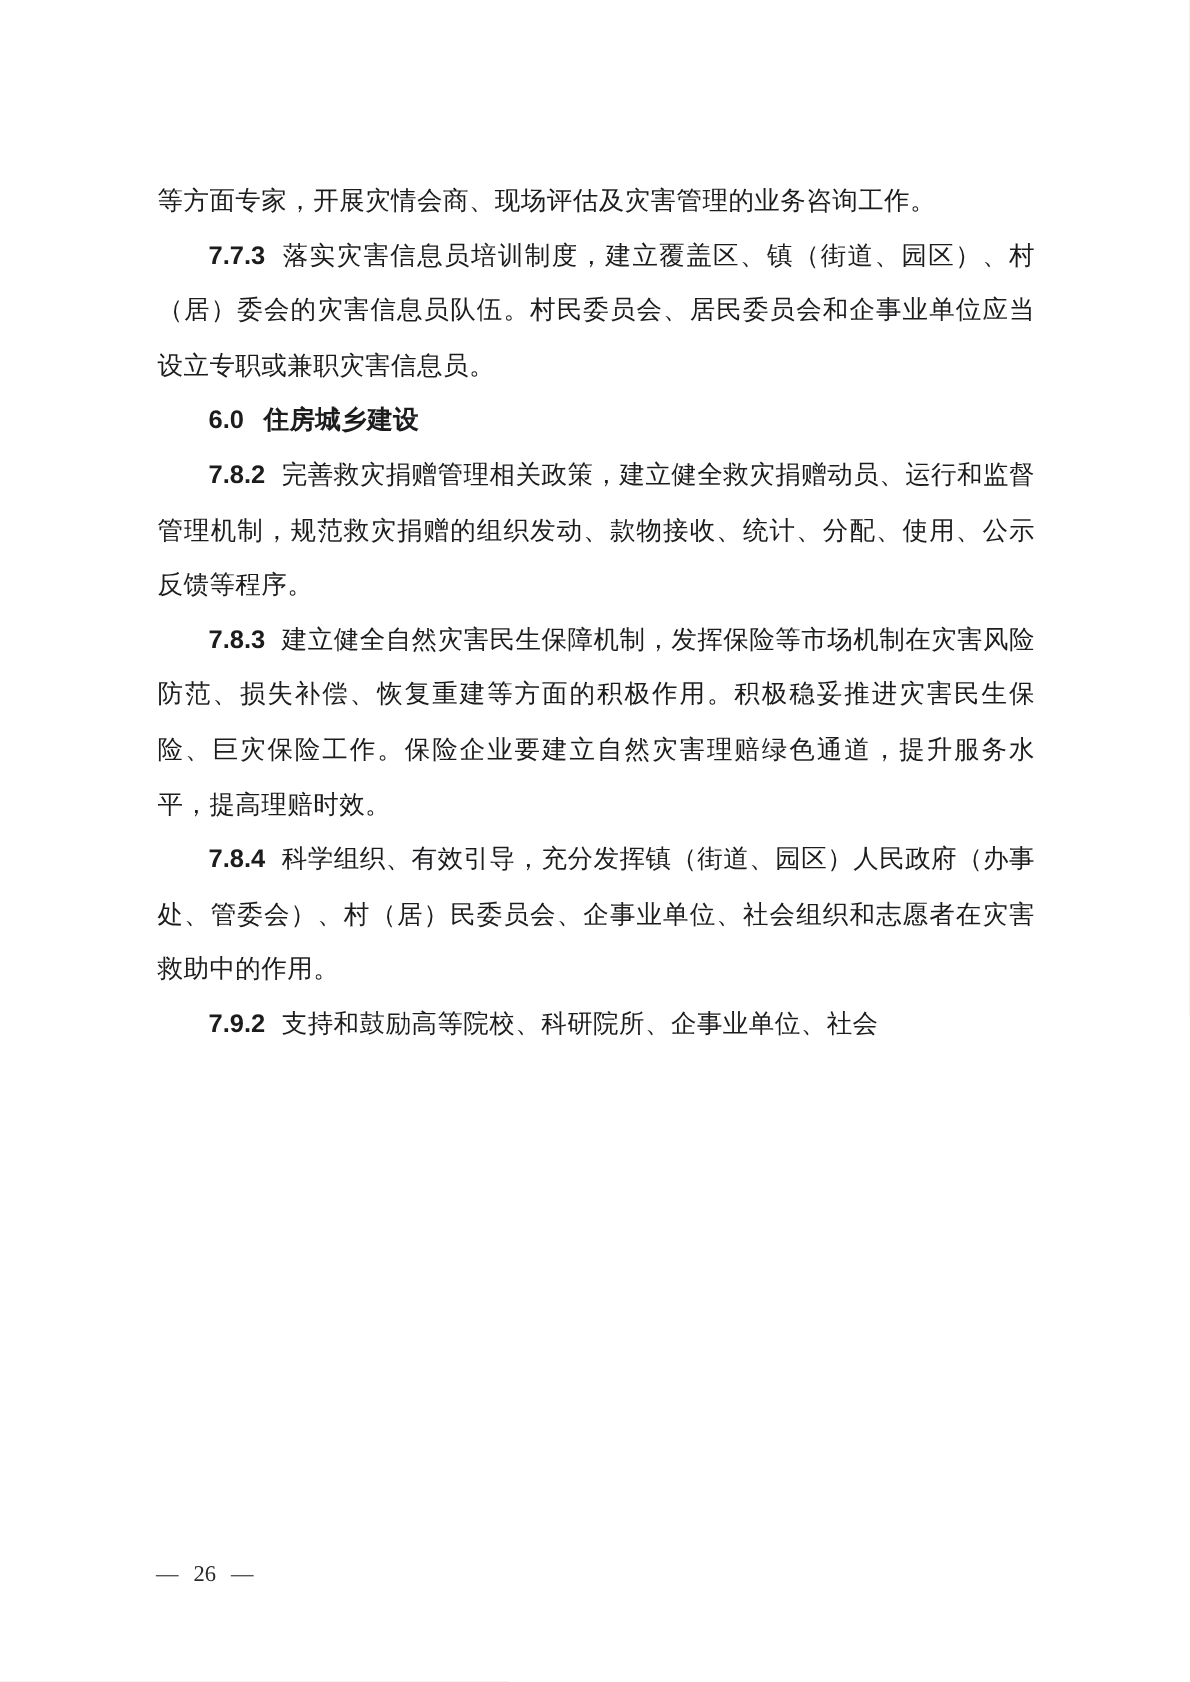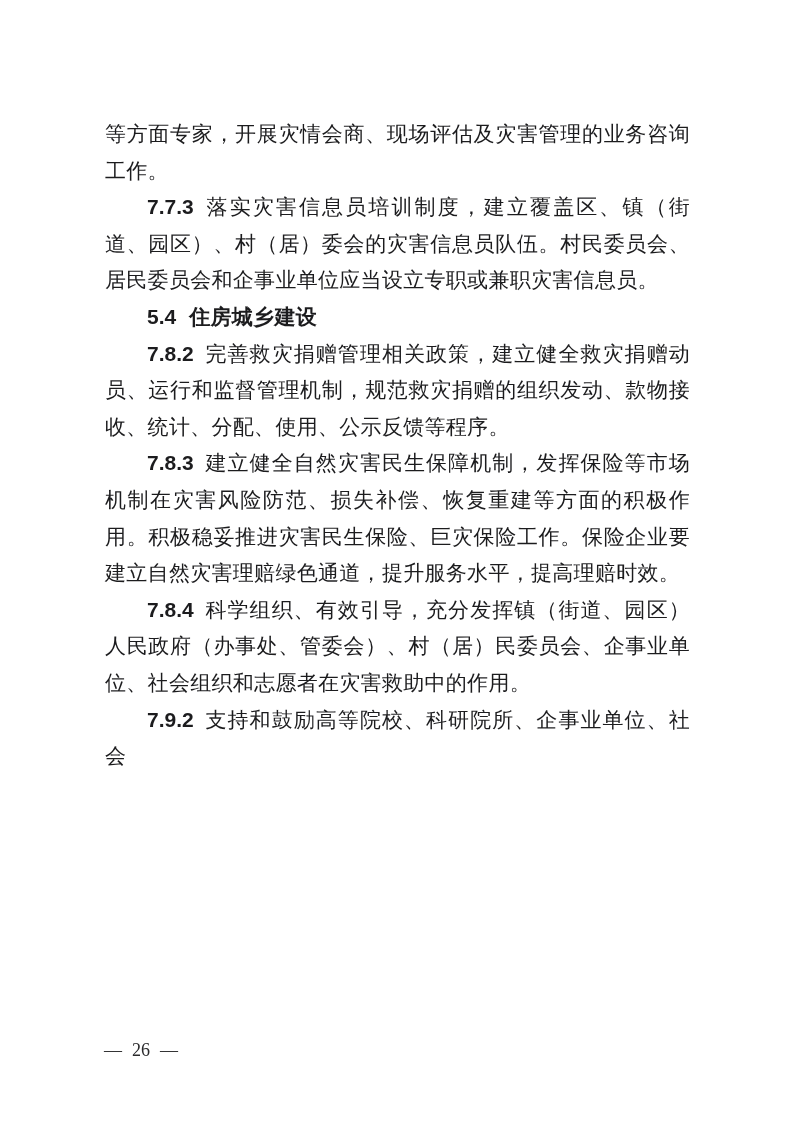--- a/index.html
+++ b/index.html
@@ -15,21 +15,21 @@
     background: #ffffff;
     overflow: hidden;
     font-family: "Liberation Serif", "DejaVu Serif", serif;
     color: #1c1c1e;
   }
   .content {
     position: absolute;
     left: 105px;
     top: 116px;
     width: 585px;
-    font-size: 21px;
+    font-size: 17px;
     line-height: 36.6px;
     text-align: justify;
     text-justify: inter-ideograph;
     letter-spacing: 0.3px;
   }
   .para {
     margin: 0;
     text-indent: 2em;
   }
   .para.cont {
@@ -46,21 +46,21 @@
     letter-spacing: 0;
     margin-right: 11px;
   }
   .heading .num {
     margin-right: 13px;
   }
   .footer {
     position: absolute;
     left: 104px;
     top: 1038px;
-    font-size: 18px;
+    font-size: 15px;
     line-height: 24px;
     color: #2a2a2c;
     white-space: nowrap;
   }
   .footer .dash {
     letter-spacing: 0;
   }
   .footer .pageno {
     margin: 0 10px;
   }
@@ -69,21 +69,21 @@
 <body>
 
 <div class="page">
 
   <div class="content">
 
     <p class="para cont"><span>等方面专家，开展灾情会商、现场评估及灾害管理的业务咨询工作。</span></p>
 
     <p class="para"><span class="num">7.7.3</span><span>落实灾害信息员培训制度，建立覆盖区、镇（街道、园区）、村（居）委会的灾害信息员队伍。村民委员会、居民委员会和企事业单位应当设立专职或兼职灾害信息员。</span></p>
 
-    <p class="heading"><span class="num">5.4</span><span>住房城乡建设</span></p>
+    <p class="heading"><span class="num">6.0</span><span>住房城乡建设</span></p>
 
 
     <p class="para"><span class="num">7.8.2</span><span>完善救灾捐赠管理相关政策，建立健全救灾捐赠动员、运行和监督管理机制，规范救灾捐赠的组织发动、款物接收、统计、分配、使用、公示反馈等程序。</span></p>
 
     <p class="para"><span class="num">7.8.3</span><span>建立健全自然灾害民生保障机制，发挥保险等市场机制在灾害风险防范、损失补偿、恢复重建等方面的积极作用。积极稳妥推进灾害民生保险、巨灾保险工作。保险企业要建立自然灾害理赔绿色通道，提升服务水平，提高理赔时效。</span></p>
 
     <p class="para"><span class="num">7.8.4</span><span>科学组织、有效引导，充分发挥镇（街道、园区）人民政府（办事处、管委会）、村（居）民委员会、企事业单位、社会组织和志愿者在灾害救助中的作用。</span></p>
 
 
 

